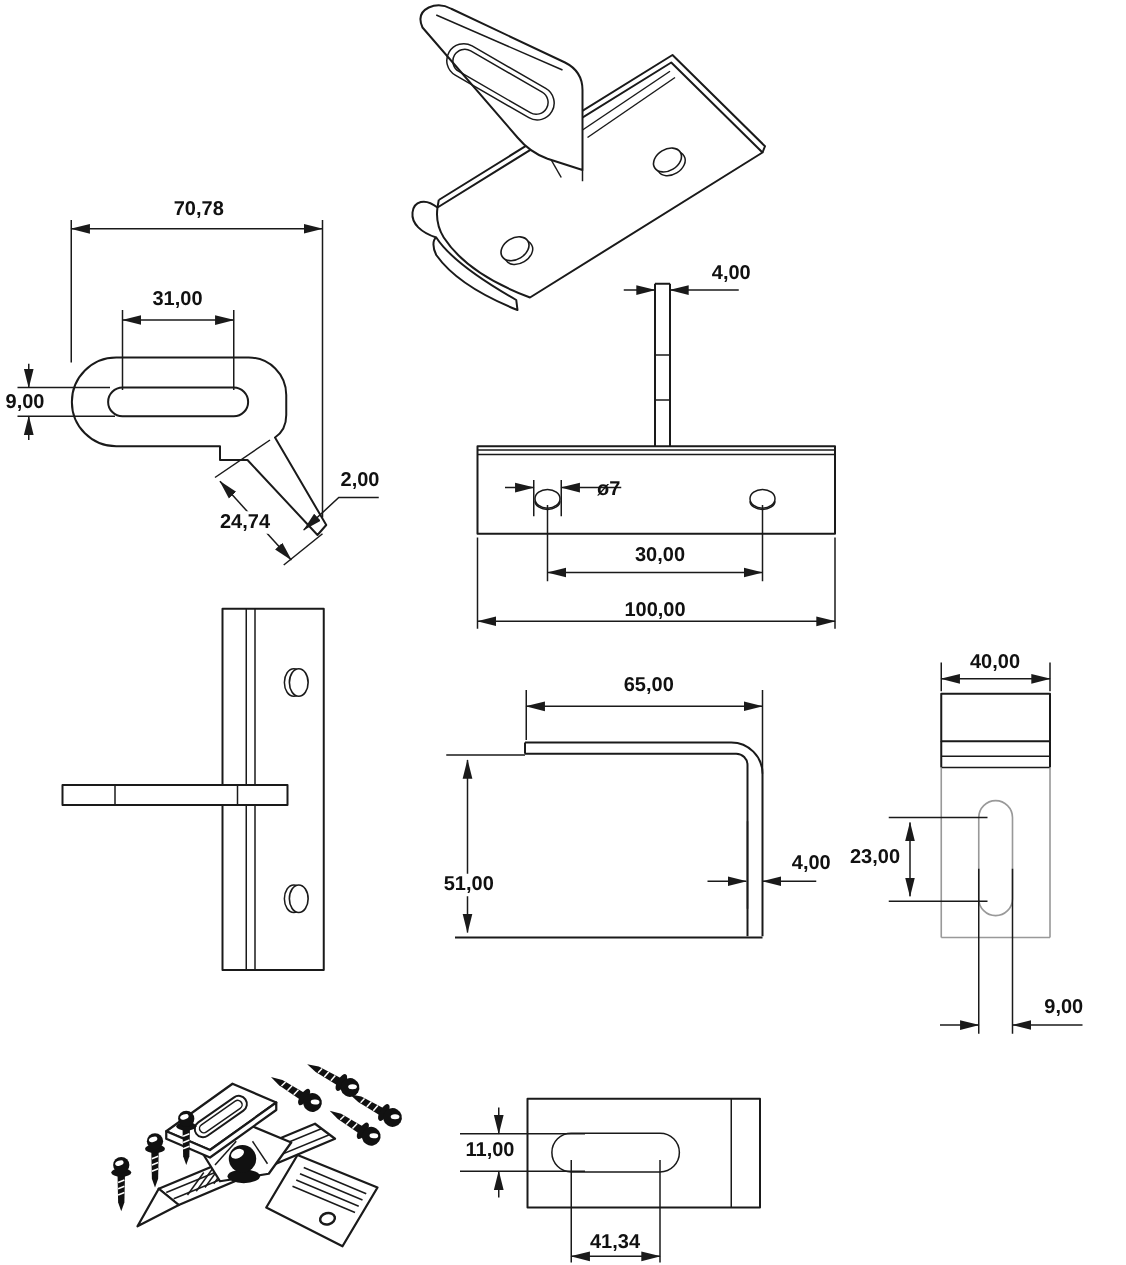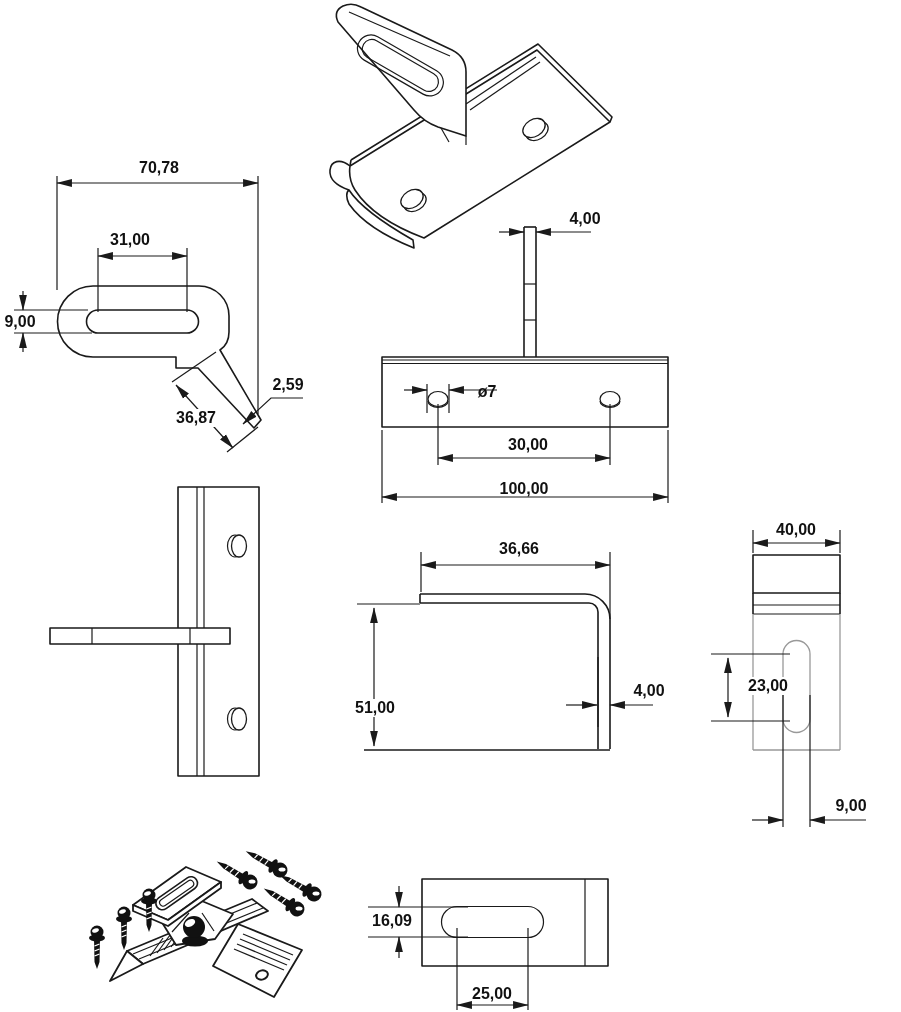--- a/index.html
+++ b/index.html
@@ -292,34 +292,34 @@
       <line class="wl" x1="-21" y1="-2.5" x2="-22" y2="3"></line>
       <line class="wl" x1="-27" y1="-2" x2="-28" y2="2.5"></line>
       <ellipse class="fb" cx="-8" cy="0" rx="3.2" ry="7.5"></ellipse>
       <circle class="fb" cx="0" cy="0" r="7.5"></circle>
       <ellipse cx="1.5" cy="-1.5" rx="3.5" ry="2" fill="#fff" transform="rotate(-30 1.5 -1.5)"></ellipse>
     </g>
   </g>
 </svg>
 
 <div class="dim" style="left:159px;top:168px">70,78</div>
-<div class="dim" style="left:130px;top:240px">31,00</div>
+<div class="dim" style="left:142px;top:240px">31,00</div>
 <div class="dim bg" style="left:20px;top:322px">9,00</div>
-<div class="dim bg" style="left:196px;top:418px">36,87</div>
-<div class="dim" style="left:288px;top:385px">2,59</div>
+<div class="dim bg" style="left:196px;top:418px">24,74</div>
+<div class="dim" style="left:288px;top:385px">2,00</div>
 
 <div class="dim" style="left:585px;top:219px">4,00</div>
 <div class="dim" style="left:487px;top:392px">ø7</div>
 <div class="dim" style="left:528px;top:445px">30,00</div>
 <div class="dim" style="left:524px;top:489px">100,00</div>
 
-<div class="dim" style="left:519px;top:549px">36,66</div>
+<div class="dim" style="left:519px;top:549px">65,00</div>
 <div class="dim bg" style="left:375px;top:708px">51,00</div>
 <div class="dim" style="left:649px;top:691px">4,00</div>
 
 <div class="dim" style="left:796px;top:530px">40,00</div>
-<div class="dim bg" style="left:768px;top:686px">23,00</div>
+<div class="dim bg" style="left:700px;top:686px">23,00</div>
 <div class="dim" style="left:851px;top:806px">9,00</div>
 
-<div class="dim bg" style="left:392px;top:921px">16,09</div>
-<div class="dim" style="left:492px;top:994px">25,00</div>
+<div class="dim bg" style="left:392px;top:921px">11,00</div>
+<div class="dim" style="left:492px;top:994px">41,34</div>
 
 </div>
 
 </body></html>

